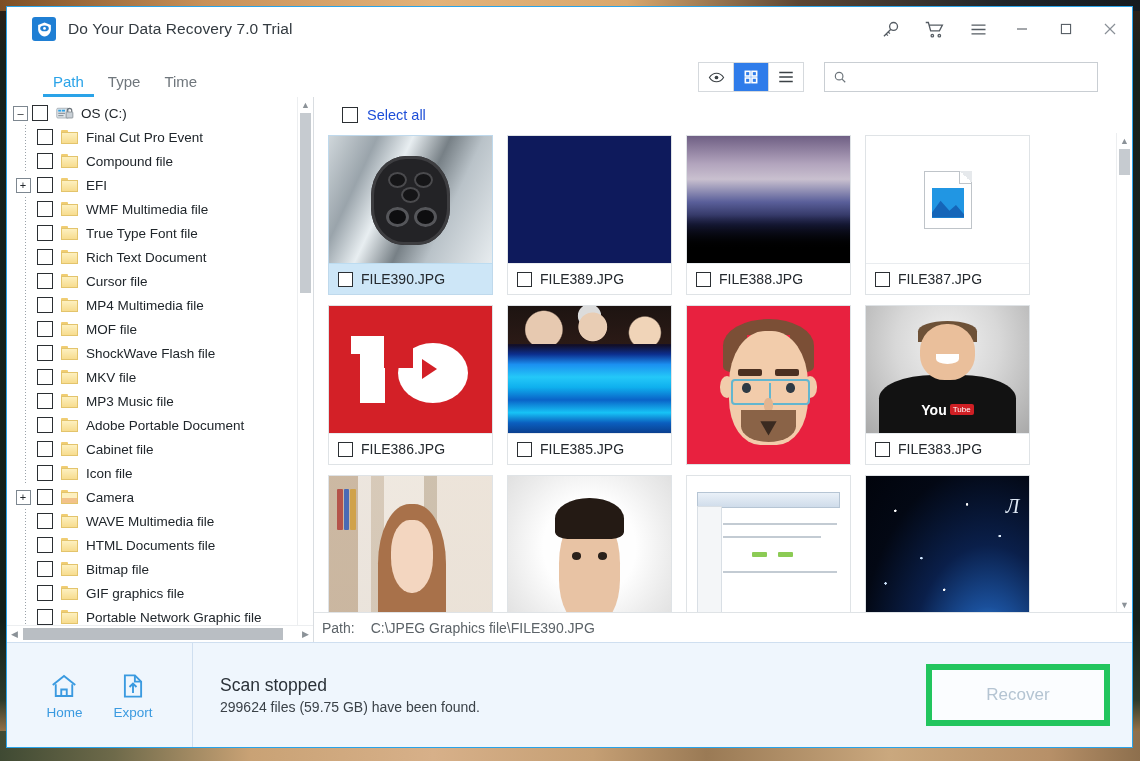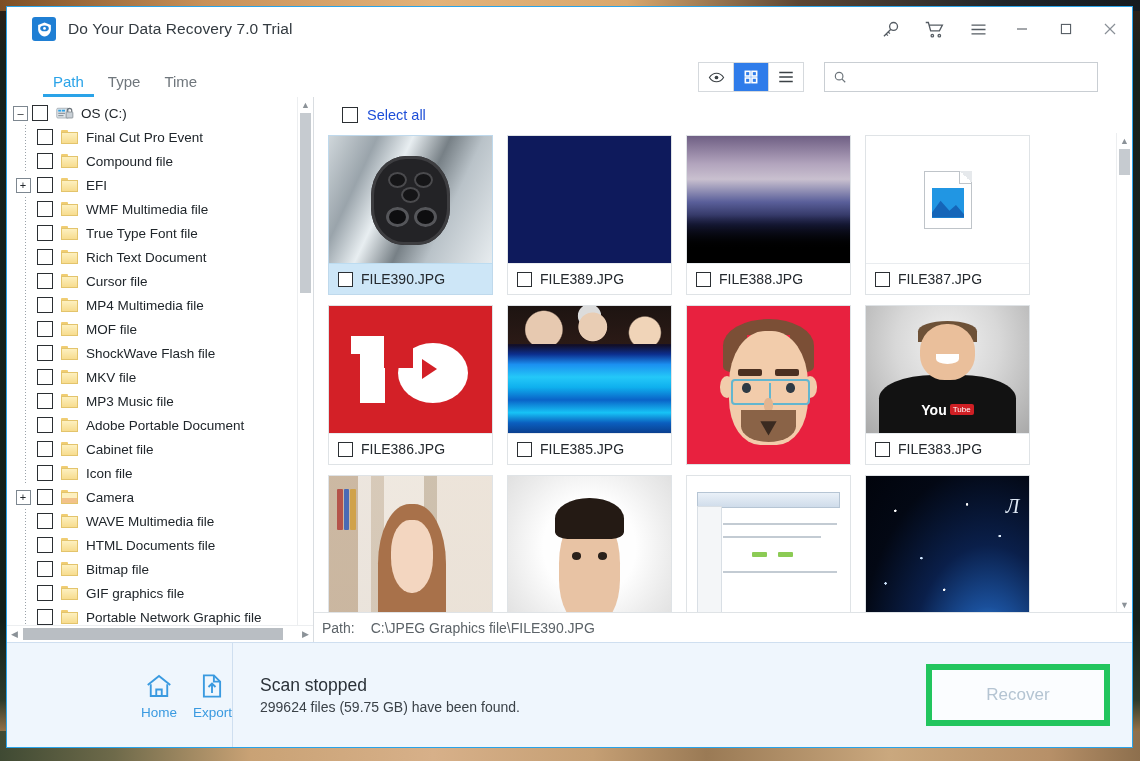--- a/index.html
+++ b/index.html
@@ -536,24 +536,23 @@
   .footer{
     height: 104px; min-height:104px;
     background:#eff6fd;
     border-top:1px solid #cfdff0;
     display:flex; align-items:center;
     position:relative;
   }
   .foot-actions{
     width: 185px; min-width:185px;
     height:100%;
-    display:flex; align-items:center; justify-content:flex-end;
-    gap: 16px;
+    display:flex; align-items:center; justify-content:center;
+    gap: 31px;
     border-right:1px solid #cfdff0;
-    margin-left:40px;
   }
   .foot-btn{
     display:flex; flex-direction:column; align-items:center; gap:4px;
     color:#3a9ae0; font-size:13.5px;
   }
   .foot-btn svg{ display:block; }
   .foot-status{
     padding-left: 27px;
     display:flex; flex-direction:column; gap:3px;
   }

